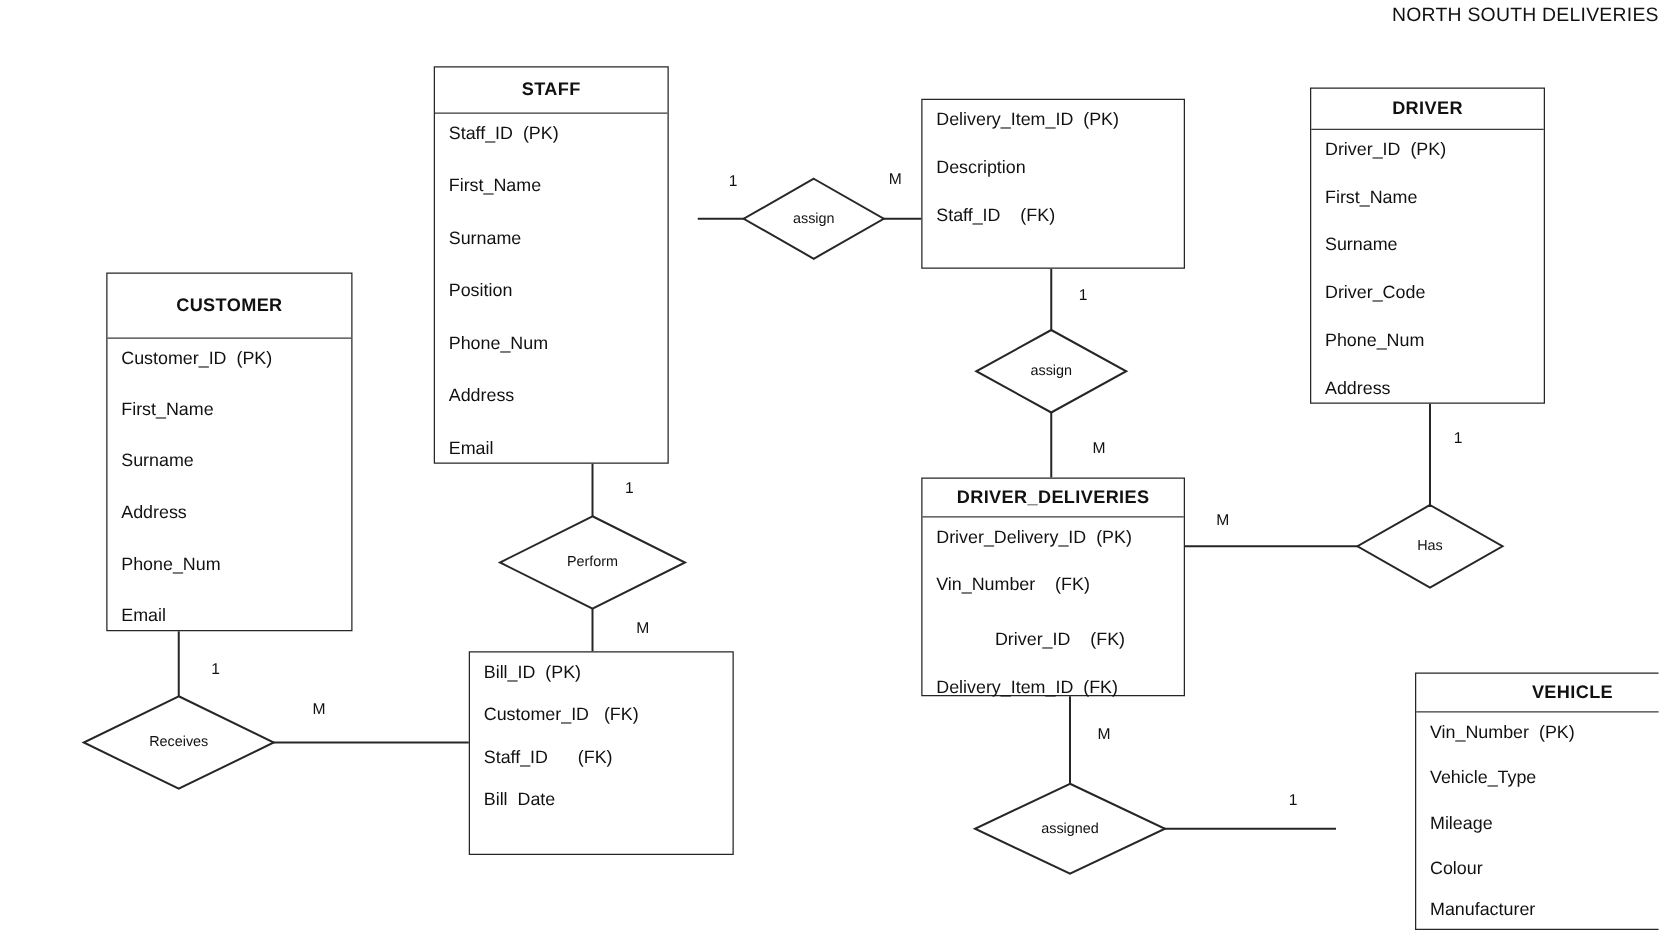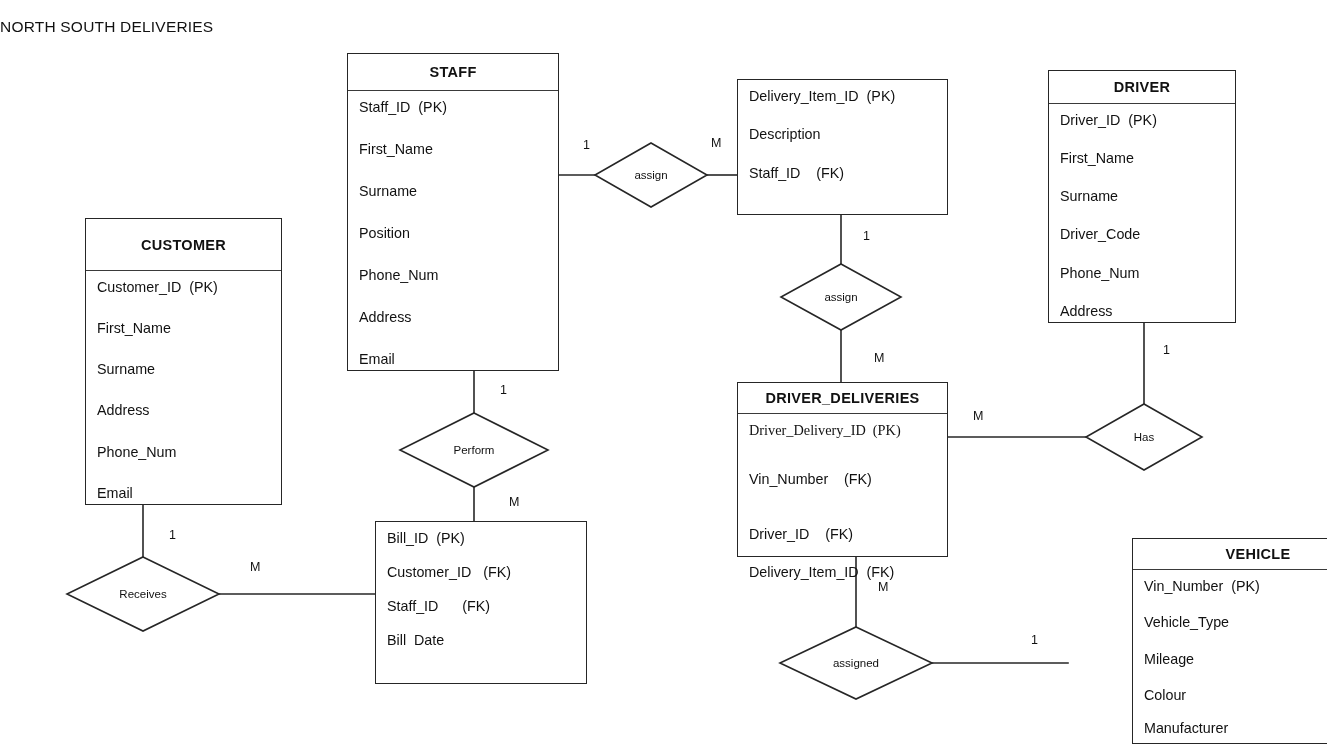--- a/index.html
+++ b/index.html
@@ -22,23 +22,23 @@
     position: absolute;
     left: 0;
     top: 0;
     width: 1327px;
     height: 753px;
     pointer-events: none;
   }
   .diagram-title {
     position: absolute;
     left: 0;
-    top: 18px;
+    top: 4px;
     width: 1327px;
-    text-align: left;
+    text-align: right;
     font-size: 15.5px;
     letter-spacing: 0.2px;
     color: #111111;
   }
   .entity {
     position: absolute;
     box-sizing: border-box;
     border: 1.6px solid #262626;
     background: #ffffff;
   }
@@ -116,21 +116,21 @@
         <polygon points="651,143 707,175 651,207 595,175"></polygon>
         <polygon points="841,264 901,297 841,330 781,297"></polygon>
         <polygon points="474,413 548,450 474,487 400,450"></polygon>
         <polygon points="143,557 219,594 143,631 67,594"></polygon>
         <polygon points="1144,404 1202,437 1144,470 1086,437"></polygon>
         <polygon points="856,627 932,663 856,699 780,663"></polygon>
       </g>
   </svg>
 
   <div id="entity-layer">
-      <div class="entity" style="left: 347px; top: 53px; width: 212px; height: 318px;">
+      <div class="entity" style="left: 347px; top: 53px; width: 188px; height: 318px;">
         <div class="entity-header" style="height: 37px;">STAFF</div>
         <div class="entity-body">
           <div class="attr" style="margin-bottom: 27.65px;">Staff_ID  (PK)</div>
           <div class="attr" style="margin-bottom: 27.65px;">First_Name</div>
           <div class="attr" style="margin-bottom: 27.65px;">Surname</div>
           <div class="attr" style="margin-bottom: 27.65px;">Position</div>
           <div class="attr" style="margin-bottom: 27.65px;">Phone_Num</div>
           <div class="attr" style="margin-bottom: 27.65px;">Address</div>
           <div class="attr" style="margin-bottom: 0px;">Email</div>
         </div>
@@ -160,23 +160,23 @@
           <div class="attr" style="margin-bottom: 23.84px;">First_Name</div>
           <div class="attr" style="margin-bottom: 23.84px;">Surname</div>
           <div class="attr" style="margin-bottom: 23.84px;">Driver_Code</div>
           <div class="attr" style="margin-bottom: 23.84px;">Phone_Num</div>
           <div class="attr" style="margin-bottom: 0px;">Address</div>
         </div>
       </div>
       <div class="entity" style="left: 737px; top: 382px; width: 211px; height: 175px;">
         <div class="entity-header" style="height: 31px;">DRIVER_DELIVERIES</div>
         <div class="entity-body">
-          <div class="attr" style="margin-bottom: 35px; font-family: Liberation Serif, serif;">Driver_Delivery_ID  (PK)</div>
-          <div class="attr" style="margin-bottom: 40px;">Vin_Number    (FK)</div>
-          <div class="attr" style="margin-bottom: 23.9333px;">Driver_ID    (FK)</div>
+          <div class="attr" style="margin-bottom: 24px;">Driver_Delivery_ID  (PK)</div>
+          <div class="attr" style="margin-bottom: 29px;">Vin_Number    (FK)</div>
+          <div class="attr" style="margin-bottom: 23.9333px; text-align: center;">Driver_ID    (FK)</div>
           <div class="attr" style="margin-bottom: 0px;">Delivery_Item_ID  (FK)</div>
         </div>
       </div>
       <div class="entity" style="left: 375px; top: 521px; width: 212px; height: 163px;">
         <div class="entity-body">
           <div class="attr" style="margin-bottom: 19.6px;">Bill_ID  (PK)</div>
           <div class="attr" style="margin-bottom: 19.6px;">Customer_ID   (FK)</div>
           <div class="attr" style="margin-bottom: 19.6px;">Staff_ID      (FK)</div>
           <div class="attr" style="margin-bottom: 0px;">Bill  Date</div>
         </div>

